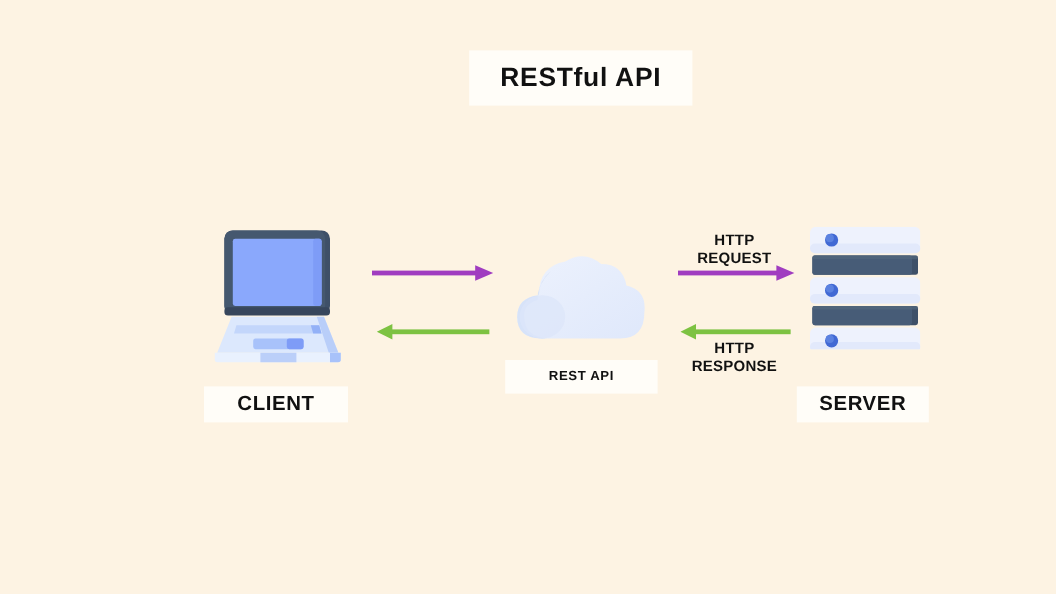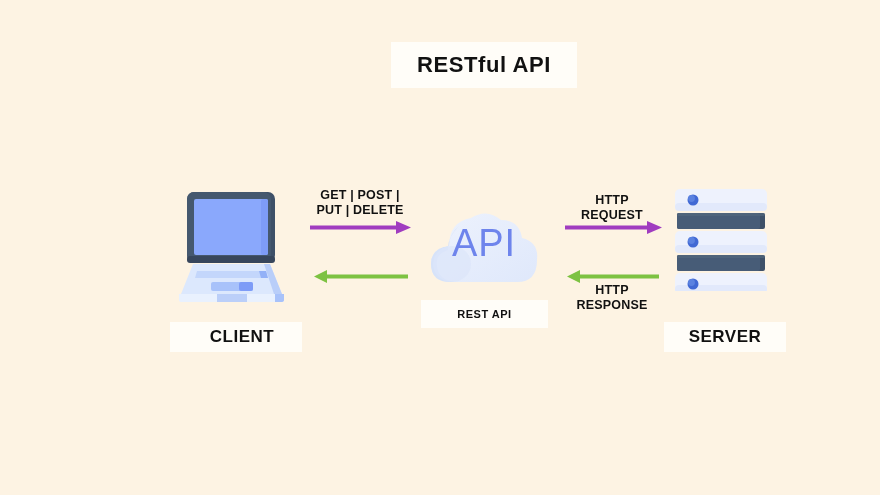--- a/index.html
+++ b/index.html
@@ -46,33 +46,32 @@
     letter-spacing: 0.6px;
   }
 
   
   #client-label-card {
     left: 126px;
     top: 322px;
     width: 120px;
     height: 30px;
     font-size: 17px;
-    padding-left: 12px;
   }
   #restapi-label-card {
     left: 377px;
     top: 300px;
     width: 127px;
     height: 28px;
     font-size: 11px;
   }
   #server-label-card {
     left: 620px;
     top: 322px;
-    width: 122px;
+    width: 110px;
     height: 30px;
     font-size: 17px;
   }
 
   
   #laptop {
     position: absolute;
     left: 125px;
     top: 190px;
     width: 125px;
@@ -166,22 +165,20 @@
       <rect x="42" y="92" width="42" height="9" rx="2" fill="#A8C2FA"></rect>
       <rect x="70" y="92" width="14" height="9" rx="2" fill="#7E9CF7"></rect>
 
       <path d="M10 104 L115 104 L115 110 Q115 112 112 112 L13 112 Q10 112 10 110 Z" fill="#E9F1FE"></path>
       <path d="M48 104 L78 104 L78 112 L48 112 Z" fill="#BBCFF9"></path>
       <path d="M106 104 L115 104 L115 110 Q115 112 112 112 L106 112 Z" fill="#A8C2FA"></path>
     </svg>
   </div>
   <div class="chip" id="client-label-card">CLIENT</div>
 
-  <div class="flowtext" id="left-req-text">GET | POST |
-PUT | DELETE</div>
   <div class="arrow-svg" id="left-req-arrow">
     <svg width="102" height="16" viewBox="0 0 102 16" xmlns="http://www.w3.org/2000/svg">
       <rect x="0" y="5.5" width="90" height="4" fill="#A03CC0"></rect>
       <path d="M86 1 L101 7.5 L86 14 Z" fill="#A03CC0"></path>
     </svg>
   </div>
   <div class="arrow-svg" id="left-res-arrow">
     <svg width="94" height="16" viewBox="0 0 94 16" xmlns="http://www.w3.org/2000/svg">
       <rect x="8" y="5.5" width="86" height="4" fill="#7DC242"></rect>
       <path d="M13 1 L0 7.5 L13 14 Z" fill="#7DC242"></path>
@@ -203,21 +200,20 @@
                Q24 24 46 20
                Q62 10 76 22
                Q94 22 97 40
                Q114 44 112 62
                Q112 84 92 84 Z" fill="url(#cloudgrad)"></path>
 
       <path d="M26 84 Q6 84 6 66 Q6 50 24 48 Q24 36 34 28 Q22 40 23 52 Q10 56 12 68 Q13 82 30 84 Z" fill="#D3E0F8" opacity="0.85"></path>
       <ellipse cx="27" cy="66" rx="19" ry="18" fill="#DCE6FA" opacity="0.75"></ellipse>
     </svg>
   </div>
-  <div id="api-word">API</div>
   <div class="chip" id="restapi-label-card">REST API</div>
 
   <div class="flowtext" id="right-req-text">HTTP
 REQUEST</div>
   <div class="arrow-svg" id="right-req-arrow">
     <svg width="98" height="16" viewBox="0 0 98 16" xmlns="http://www.w3.org/2000/svg">
       <rect x="0" y="5.5" width="86" height="4" fill="#A03CC0"></rect>
       <path d="M82 1 L97 7.5 L82 14 Z" fill="#A03CC0"></path>
     </svg>
   </div>

